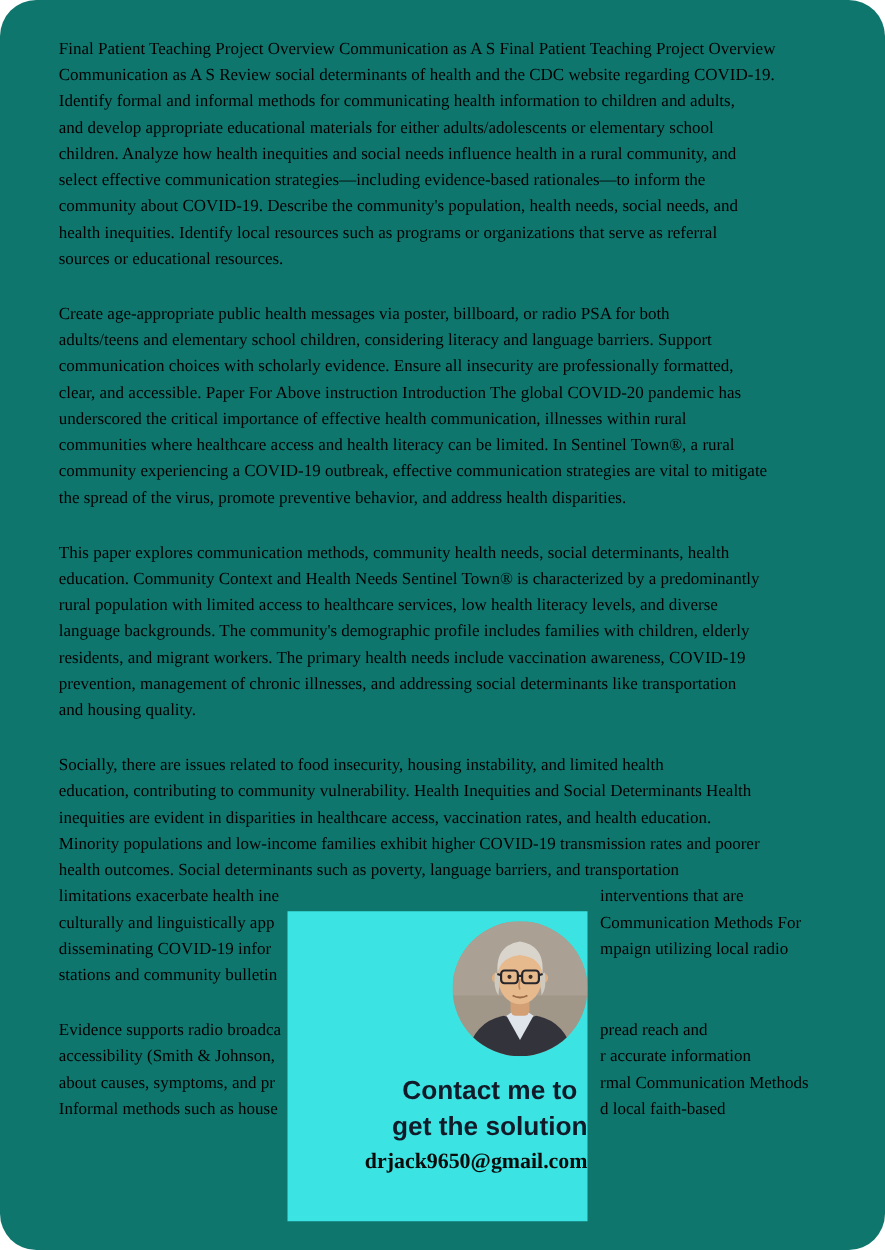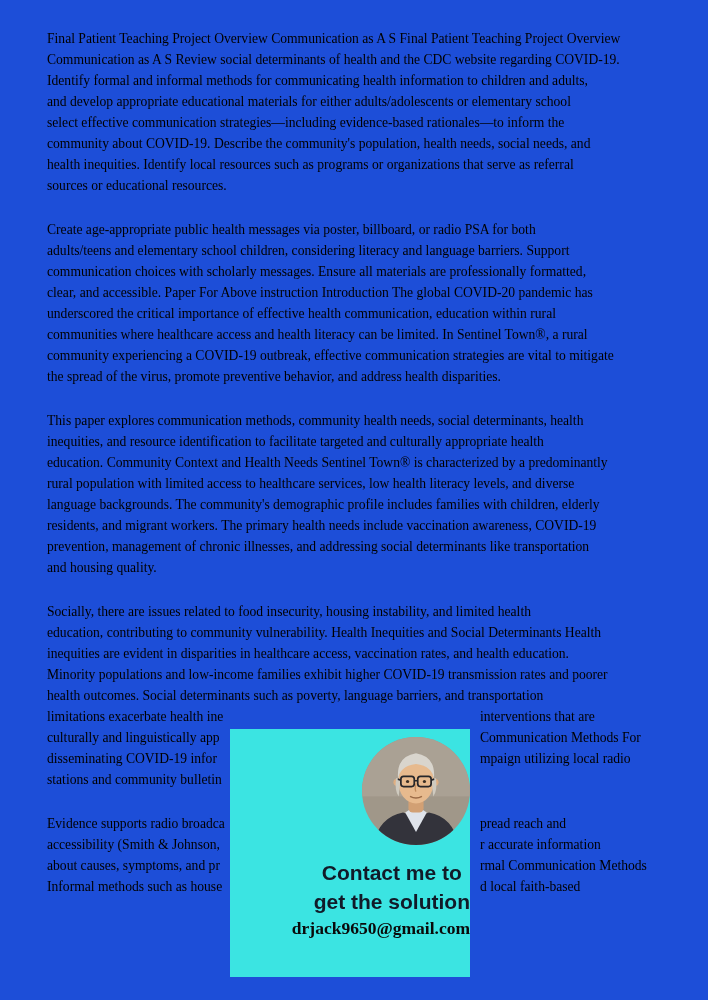--- a/index.html
+++ b/index.html
@@ -5,21 +5,22 @@
   * { margin: 0; padding: 0; box-sizing: border-box; }
   html, body {
     width: 708px; height: 1000px;
     background: #ffffff;
     font-family: "Liberation Serif", serif;
     overflow: hidden;
   }
   .page {
     position: relative;
     width: 708px; height: 1000px;
-    background: #1d4ed8;
+    background: #0f766e;
+    border-radius: 29px;
   }
   .doc {
     position: absolute;
     left: 47px; top: 28px;
     width: 614px;
     font-size: 13.6px;
     line-height: 21px;
     color: #000000;
   }
   .para { margin-bottom: 23px; }
@@ -70,38 +71,38 @@
 <body>
 
 <div class="page">
 
   <div class="doc">
       <div class="para">
         <div class="line">Final Patient Teaching Project Overview Communication as A S Final Patient Teaching Project Overview</div>
         <div class="line">Communication as A S Review social determinants of health and the CDC website regarding COVID-19.</div>
         <div class="line">Identify formal and informal methods for communicating health information to children and adults,</div>
         <div class="line">and develop appropriate educational materials for either adults/adolescents or elementary school</div>
+        <div class="line">children. Analyze how health inequities and social needs influence health in a rural community, and</div>
         <div class="line">select effective communication strategies—including evidence-based rationales—to inform the</div>
         <div class="line">community about COVID-19. Describe the community's population, health needs, social needs, and</div>
         <div class="line">health inequities. Identify local resources such as programs or organizations that serve as referral</div>
         <div class="line">sources or educational resources.</div>
       </div>
       <div class="para">
         <div class="line">Create age-appropriate public health messages via poster, billboard, or radio PSA for both</div>
         <div class="line">adults/teens and elementary school children, considering literacy and language barriers. Support</div>
-        <div class="line">communication choices with scholarly messages. Ensure all materials are professionally formatted,</div>
+        <div class="line">communication choices with scholarly evidence. Ensure all insecurity are professionally formatted,</div>
         <div class="line">clear, and accessible. Paper For Above instruction Introduction The global COVID-20 pandemic has</div>
-        <div class="line">underscored the critical importance of effective health communication, education within rural</div>
+        <div class="line">underscored the critical importance of effective health communication, illnesses within rural</div>
         <div class="line">communities where healthcare access and health literacy can be limited. In Sentinel Town®, a rural</div>
         <div class="line">community experiencing a COVID-19 outbreak, effective communication strategies are vital to mitigate</div>
         <div class="line">the spread of the virus, promote preventive behavior, and address health disparities.</div>
       </div>
       <div class="para">
         <div class="line">This paper explores communication methods, community health needs, social determinants, health</div>
-        <div class="line">inequities, and resource identification to facilitate targeted and culturally appropriate health</div>
         <div class="line">education. Community Context and Health Needs Sentinel Town® is characterized by a predominantly</div>
         <div class="line">rural population with limited access to healthcare services, low health literacy levels, and diverse</div>
         <div class="line">language backgrounds. The community's demographic profile includes families with children, elderly</div>
         <div class="line">residents, and migrant workers. The primary health needs include vaccination awareness, COVID-19</div>
         <div class="line">prevention, management of chronic illnesses, and addressing social determinants like transportation</div>
         <div class="line">and housing quality.</div>
       </div>
       <div class="para">
         <div class="line">Socially, there are issues related to food insecurity, housing instability, and limited health</div>
         <div class="line">education, contributing to community vulnerability. Health Inequities and Social Determinants Health</div>

